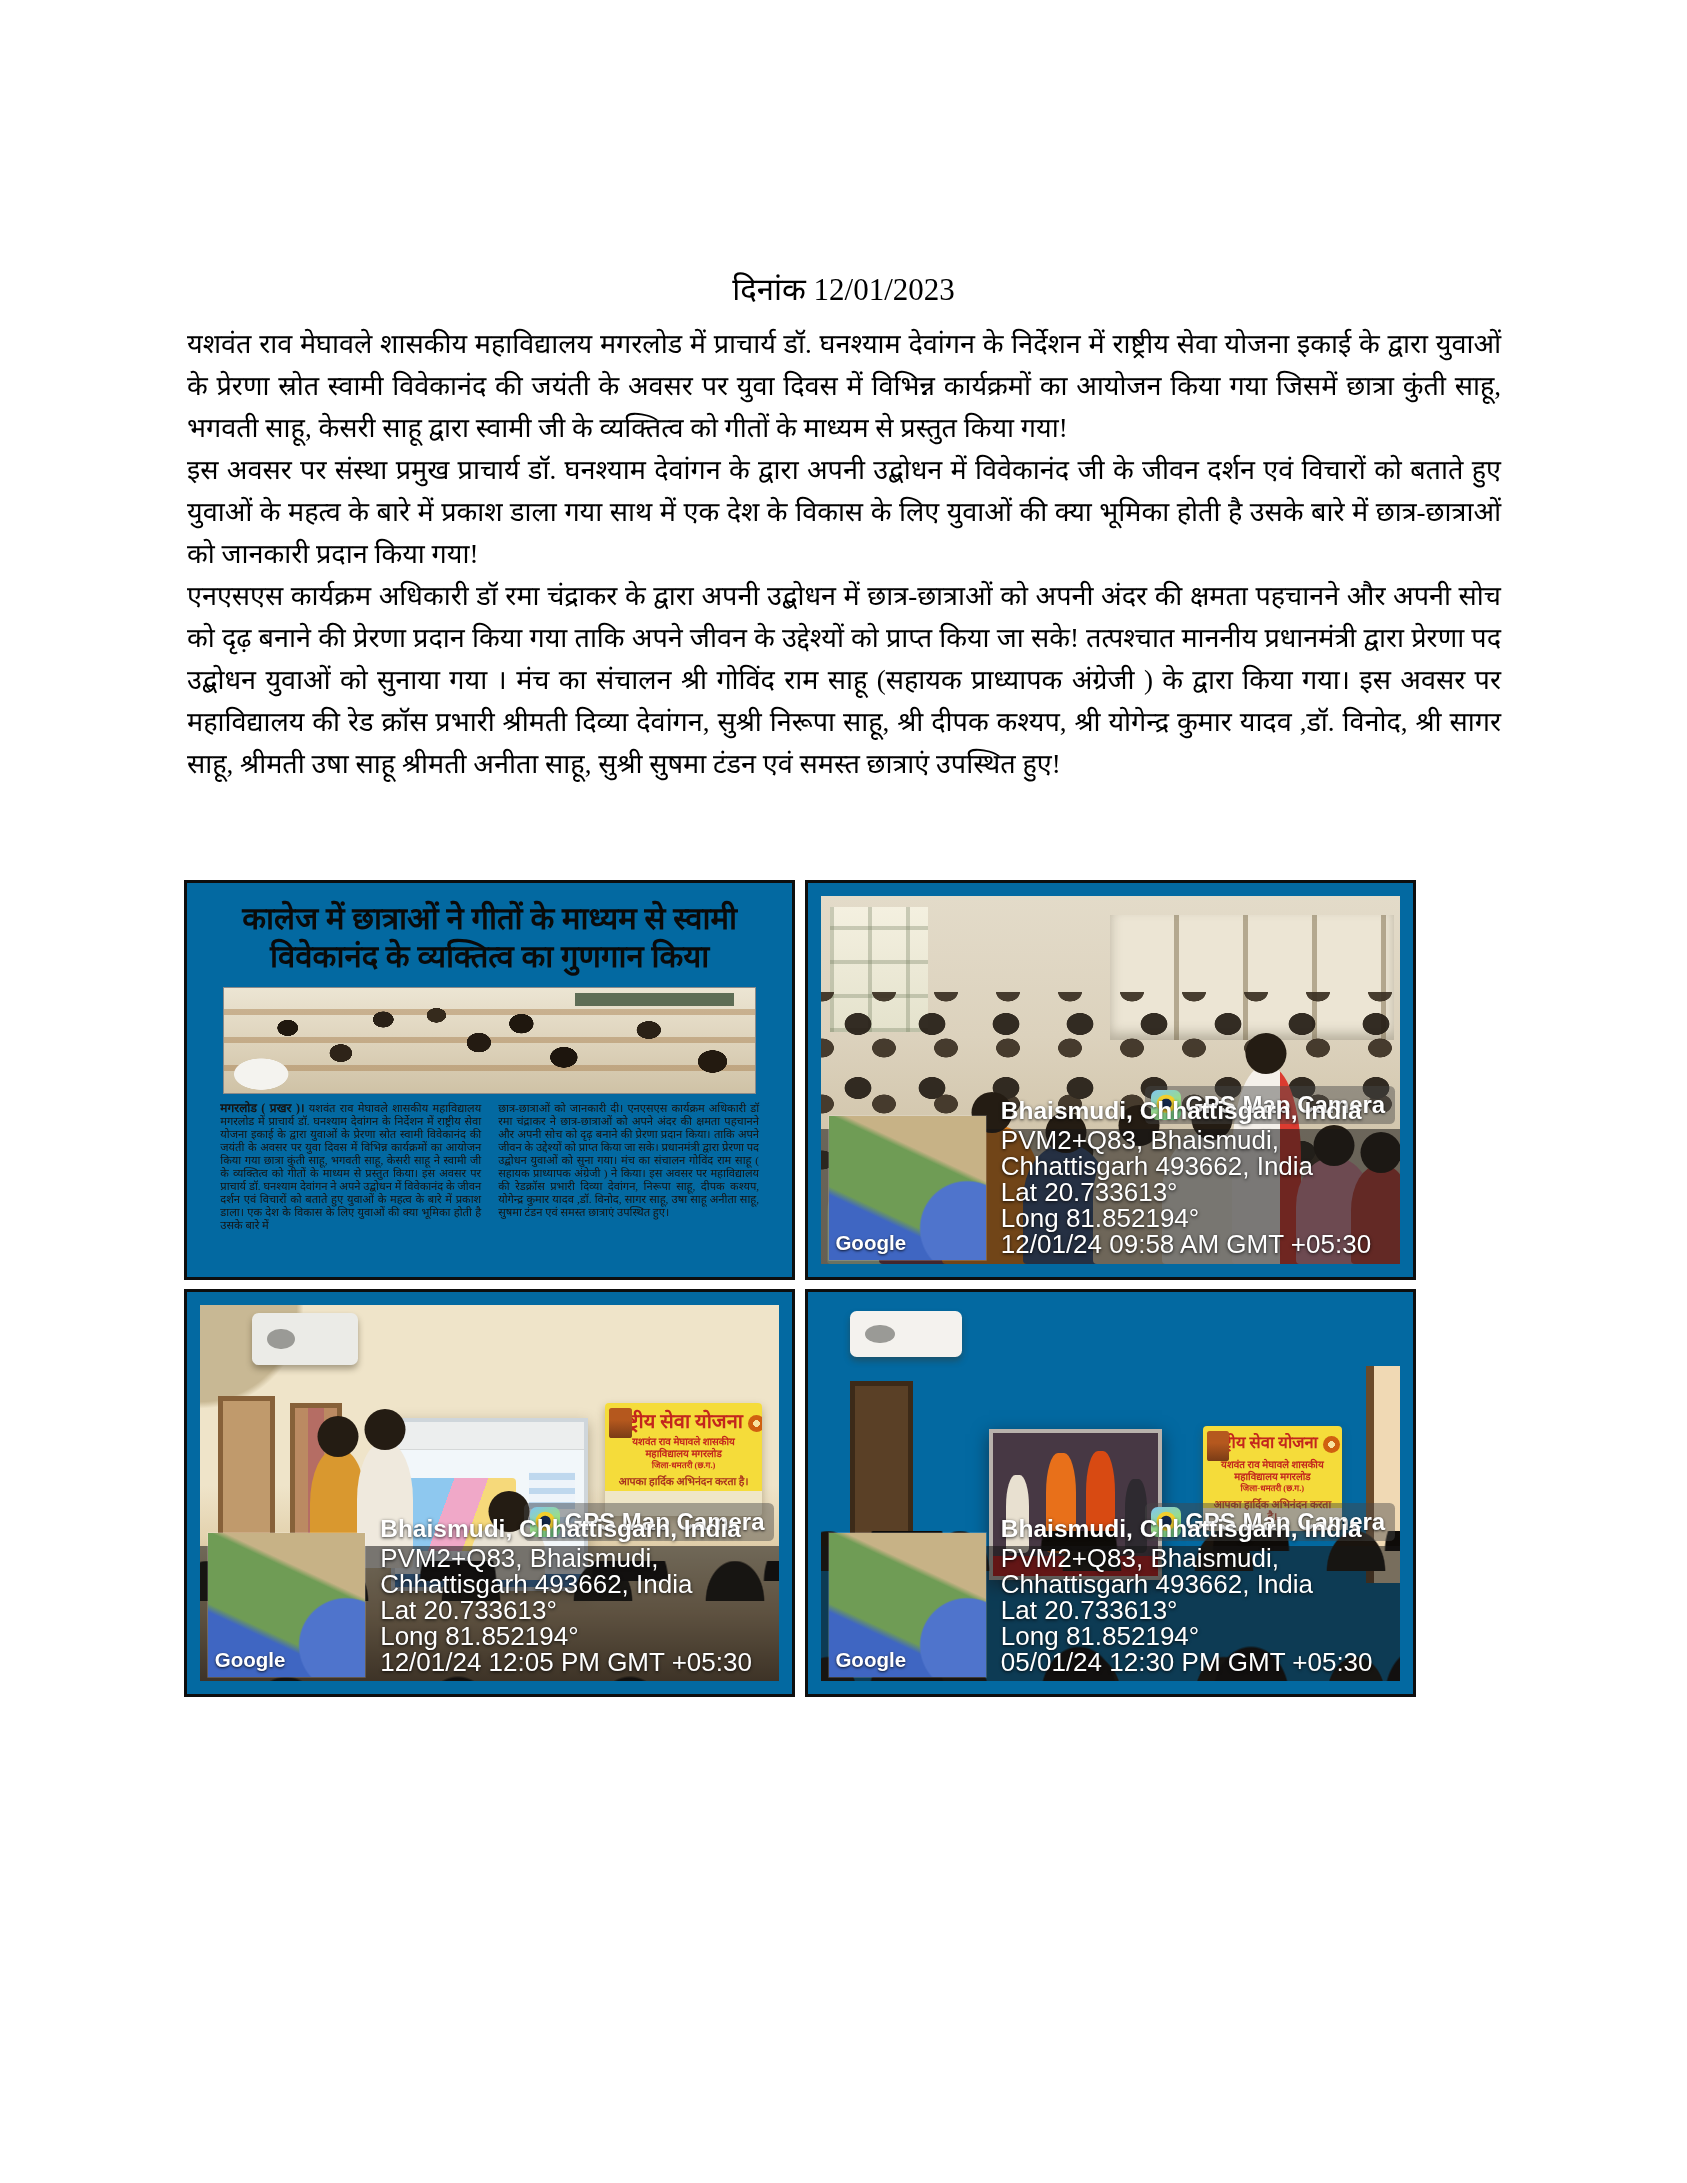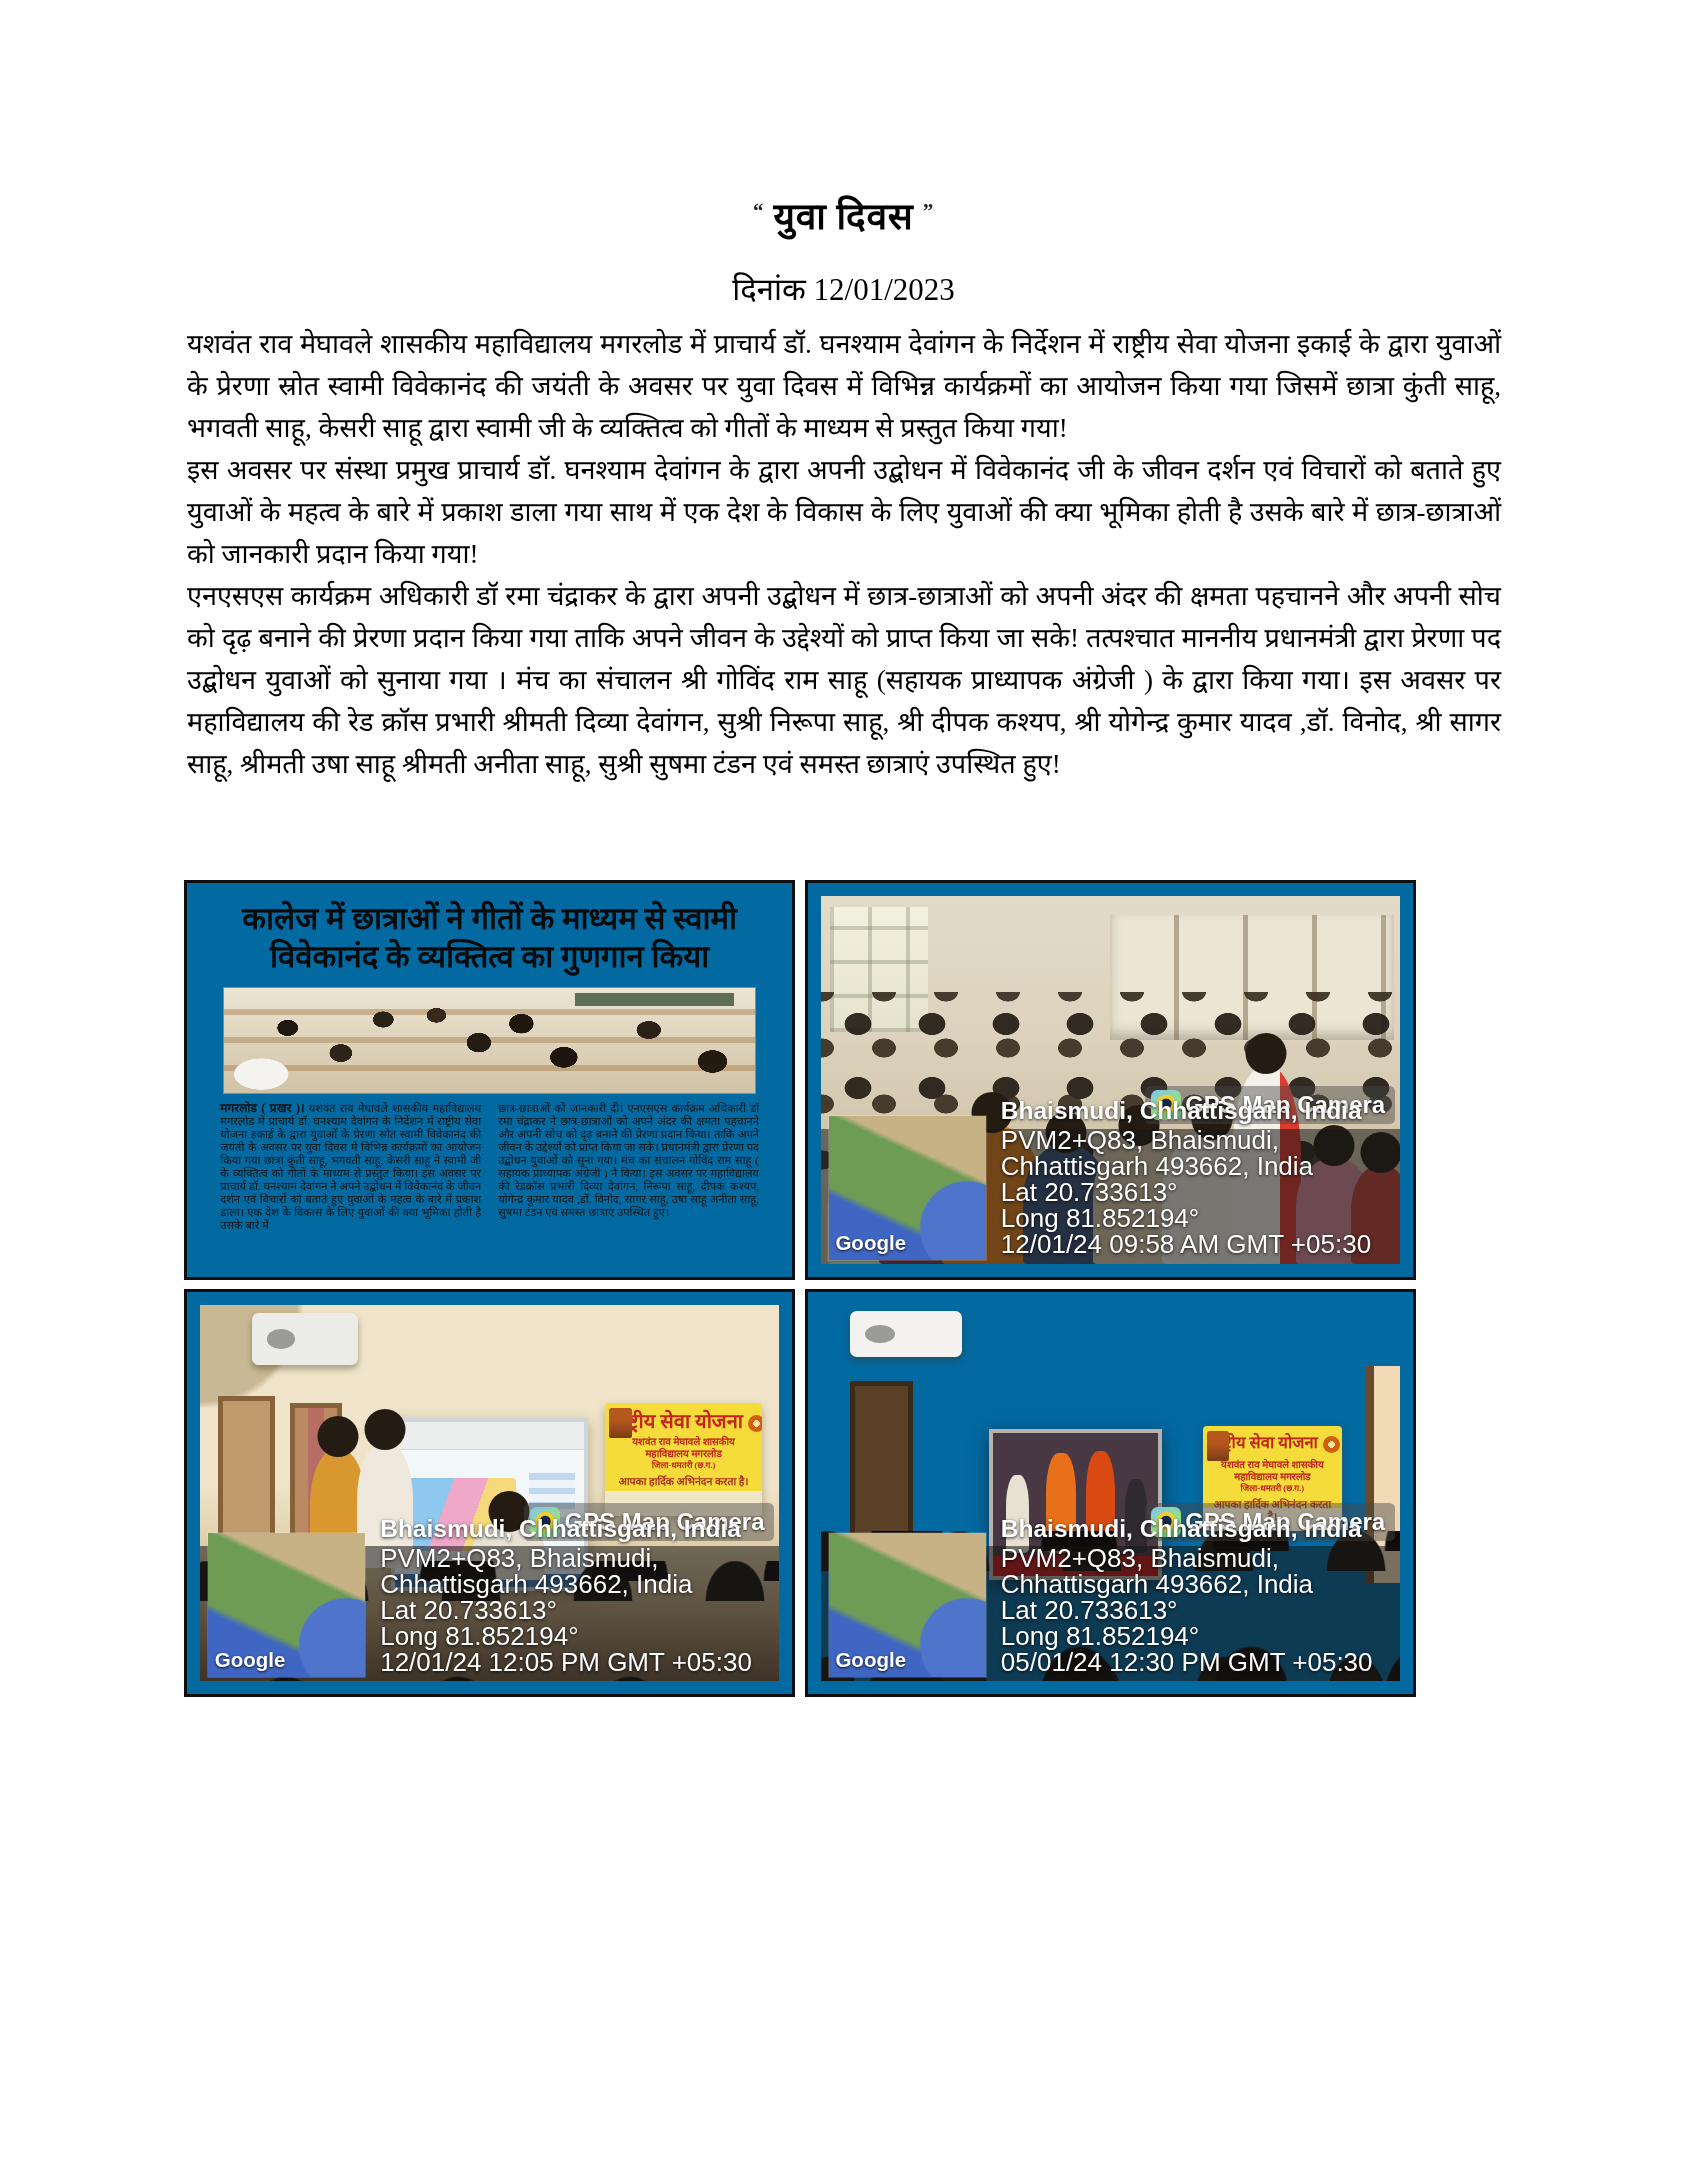--- a/index.html
+++ b/index.html
@@ -136,21 +136,20 @@
   .gps-icon::after{content:"";position:absolute;left:50%;top:46%;transform:translate(-50%,-50%);
       width:10.6px;height:10.6px;border-radius:50%;background:#15284a;border:4.6px solid #f2cf2e;}
   .badge-label{color:#fff;font-size:24px;font-weight:700;white-space:nowrap;
       font-family:"Liberation Sans","DejaVu Sans",sans-serif;text-shadow:0 1.3px 2.6px rgba(0,0,0,.8);}
 </style>
 </head>
 <body>
 
 <div class="page">
 
-  <div class="doc-title"><span class="q">“</span><span>युवा दिवस</span><span class="q">”</span></div>
   <div class="doc-date">दिनांक 12/01/2023</div>
 
   <div class="body-text">
     <p>यशवंत राव मेघावले शासकीय महाविद्यालय मगरलोड में प्राचार्य डॉ. घनश्याम देवांगन के निर्देशन में राष्ट्रीय सेवा योजना इकाई के द्वारा युवाओं के प्रेरणा स्रोत स्वामी विवेकानंद की जयंती के अवसर पर युवा दिवस में विभिन्न कार्यक्रमों का आयोजन किया गया जिसमें छात्रा कुंती साहू, भगवती साहू, केसरी साहू द्वारा स्वामी जी के व्यक्तित्व को गीतों के माध्यम से प्रस्तुत किया गया!</p>
     <p>इस अवसर पर संस्था प्रमुख प्राचार्य डॉ. घनश्याम देवांगन के द्वारा अपनी उद्बोधन में विवेकानंद जी के जीवन दर्शन एवं विचारों को बताते हुए युवाओं के महत्व के बारे में प्रकाश डाला गया साथ में एक देश के विकास के लिए युवाओं की क्या भूमिका होती है उसके बारे में छात्र-छात्राओं को जानकारी प्रदान किया गया!</p>
     <p>एनएसएस कार्यक्रम अधिकारी डॉ रमा चंद्राकर के द्वारा अपनी उद्बोधन में छात्र-छात्राओं को अपनी अंदर की क्षमता पहचानने और अपनी सोच को दृढ़ बनाने की प्रेरणा प्रदान किया गया ताकि अपने जीवन के उद्देश्यों को प्राप्त किया जा सके! तत्पश्चात माननीय प्रधानमंत्री द्वारा प्रेरणा पद उद्बोधन युवाओं को सुनाया गया । मंच का संचालन श्री गोविंद राम साहू (सहायक प्राध्यापक अंग्रेजी ) के द्वारा किया गया। इस अवसर पर महाविद्यालय की रेड क्रॉस प्रभारी श्रीमती दिव्या देवांगन, सुश्री निरूपा साहू, श्री दीपक कश्यप, श्री योगेन्द्र कुमार यादव ,डॉ. विनोद, श्री सागर साहू, श्रीमती उषा साहू श्रीमती अनीता साहू, सुश्री सुषमा टंडन एवं समस्त छात्राएं उपस्थित हुए!</p>
   </div>
 
   <div class="grid">
 

